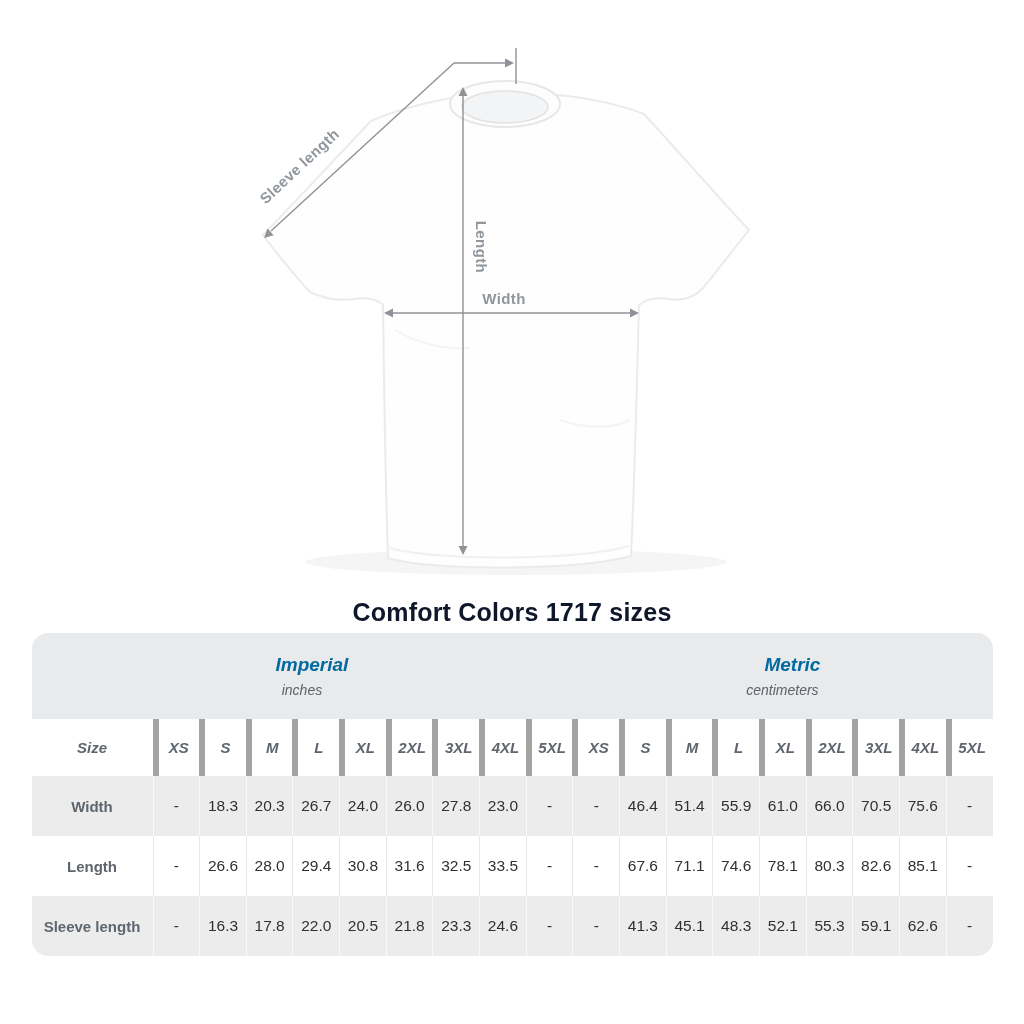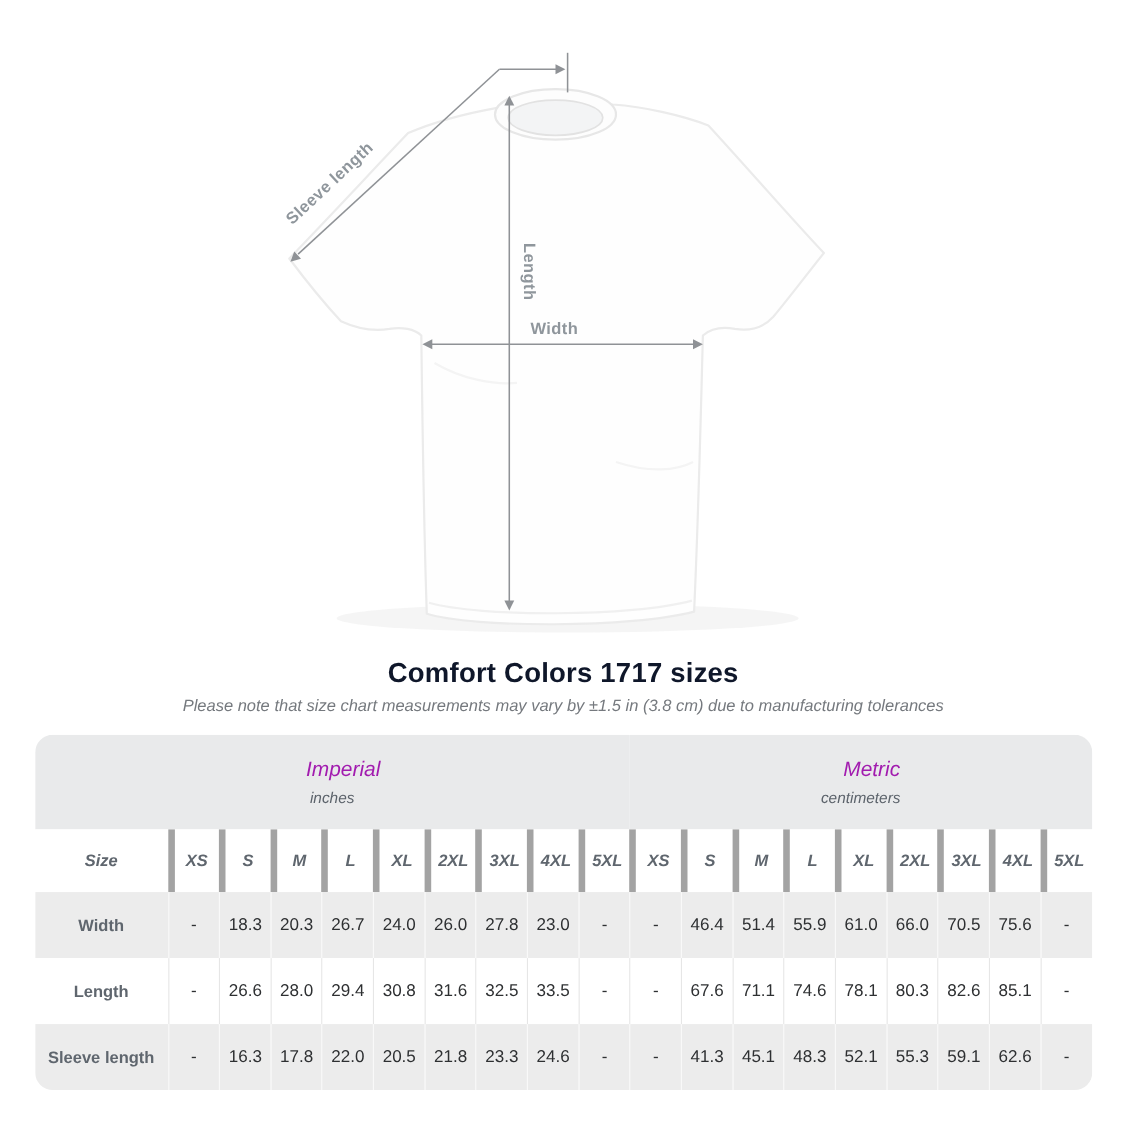--- a/index.html
+++ b/index.html
@@ -59,23 +59,23 @@
   
   tr.group-row th {
     background: #e9eaeb;
     height: 86px;
     vertical-align: middle;
     text-align: center;
     padding: 0;
   }
   .group-label {
     font-size: 19px;
-    font-weight: 400;
-    font-style: italic;
-    color: #a21caf;
+    font-weight: 700;
+    font-style: italic;
+    color: #0369a1;
     line-height: 1.2;
     padding-left: 20px;
   }
   .group-sub {
     font-size: 14px;
     font-style: italic;
     font-weight: 400;
     color: #5c636b;
     margin-top: 5px;
   }
@@ -171,21 +171,20 @@
         <path d="M 0 0 L -9 -4.5 L -9 4.5 Z" transform="translate(639,313)"></path>
       </g>
 
       <text class="svg-label" x="303" y="170" text-anchor="middle" transform="rotate(-43 303 170)">Sleeve length</text>
       <text class="svg-label" x="476" y="247" text-anchor="middle" transform="rotate(90 476 247)">Length</text>
       <text class="svg-label" x="504" y="304" text-anchor="middle">Width</text>
     </svg>
   </div>
 
   <h1 class="page-title">Comfort Colors 1717 sizes</h1>
-  <p class="page-subtitle">Please note that size chart measurements may vary by ±1.5 in (3.8 cm) due to manufacturing tolerances</p>
 
   <div class="table-card">
     <table class="size-table">
       <colgroup>
         <col class="size-col">
       </colgroup>
       <thead>
         <tr class="group-row">
           <th colspan="10">
             <div class="group-label">Imperial</div>

